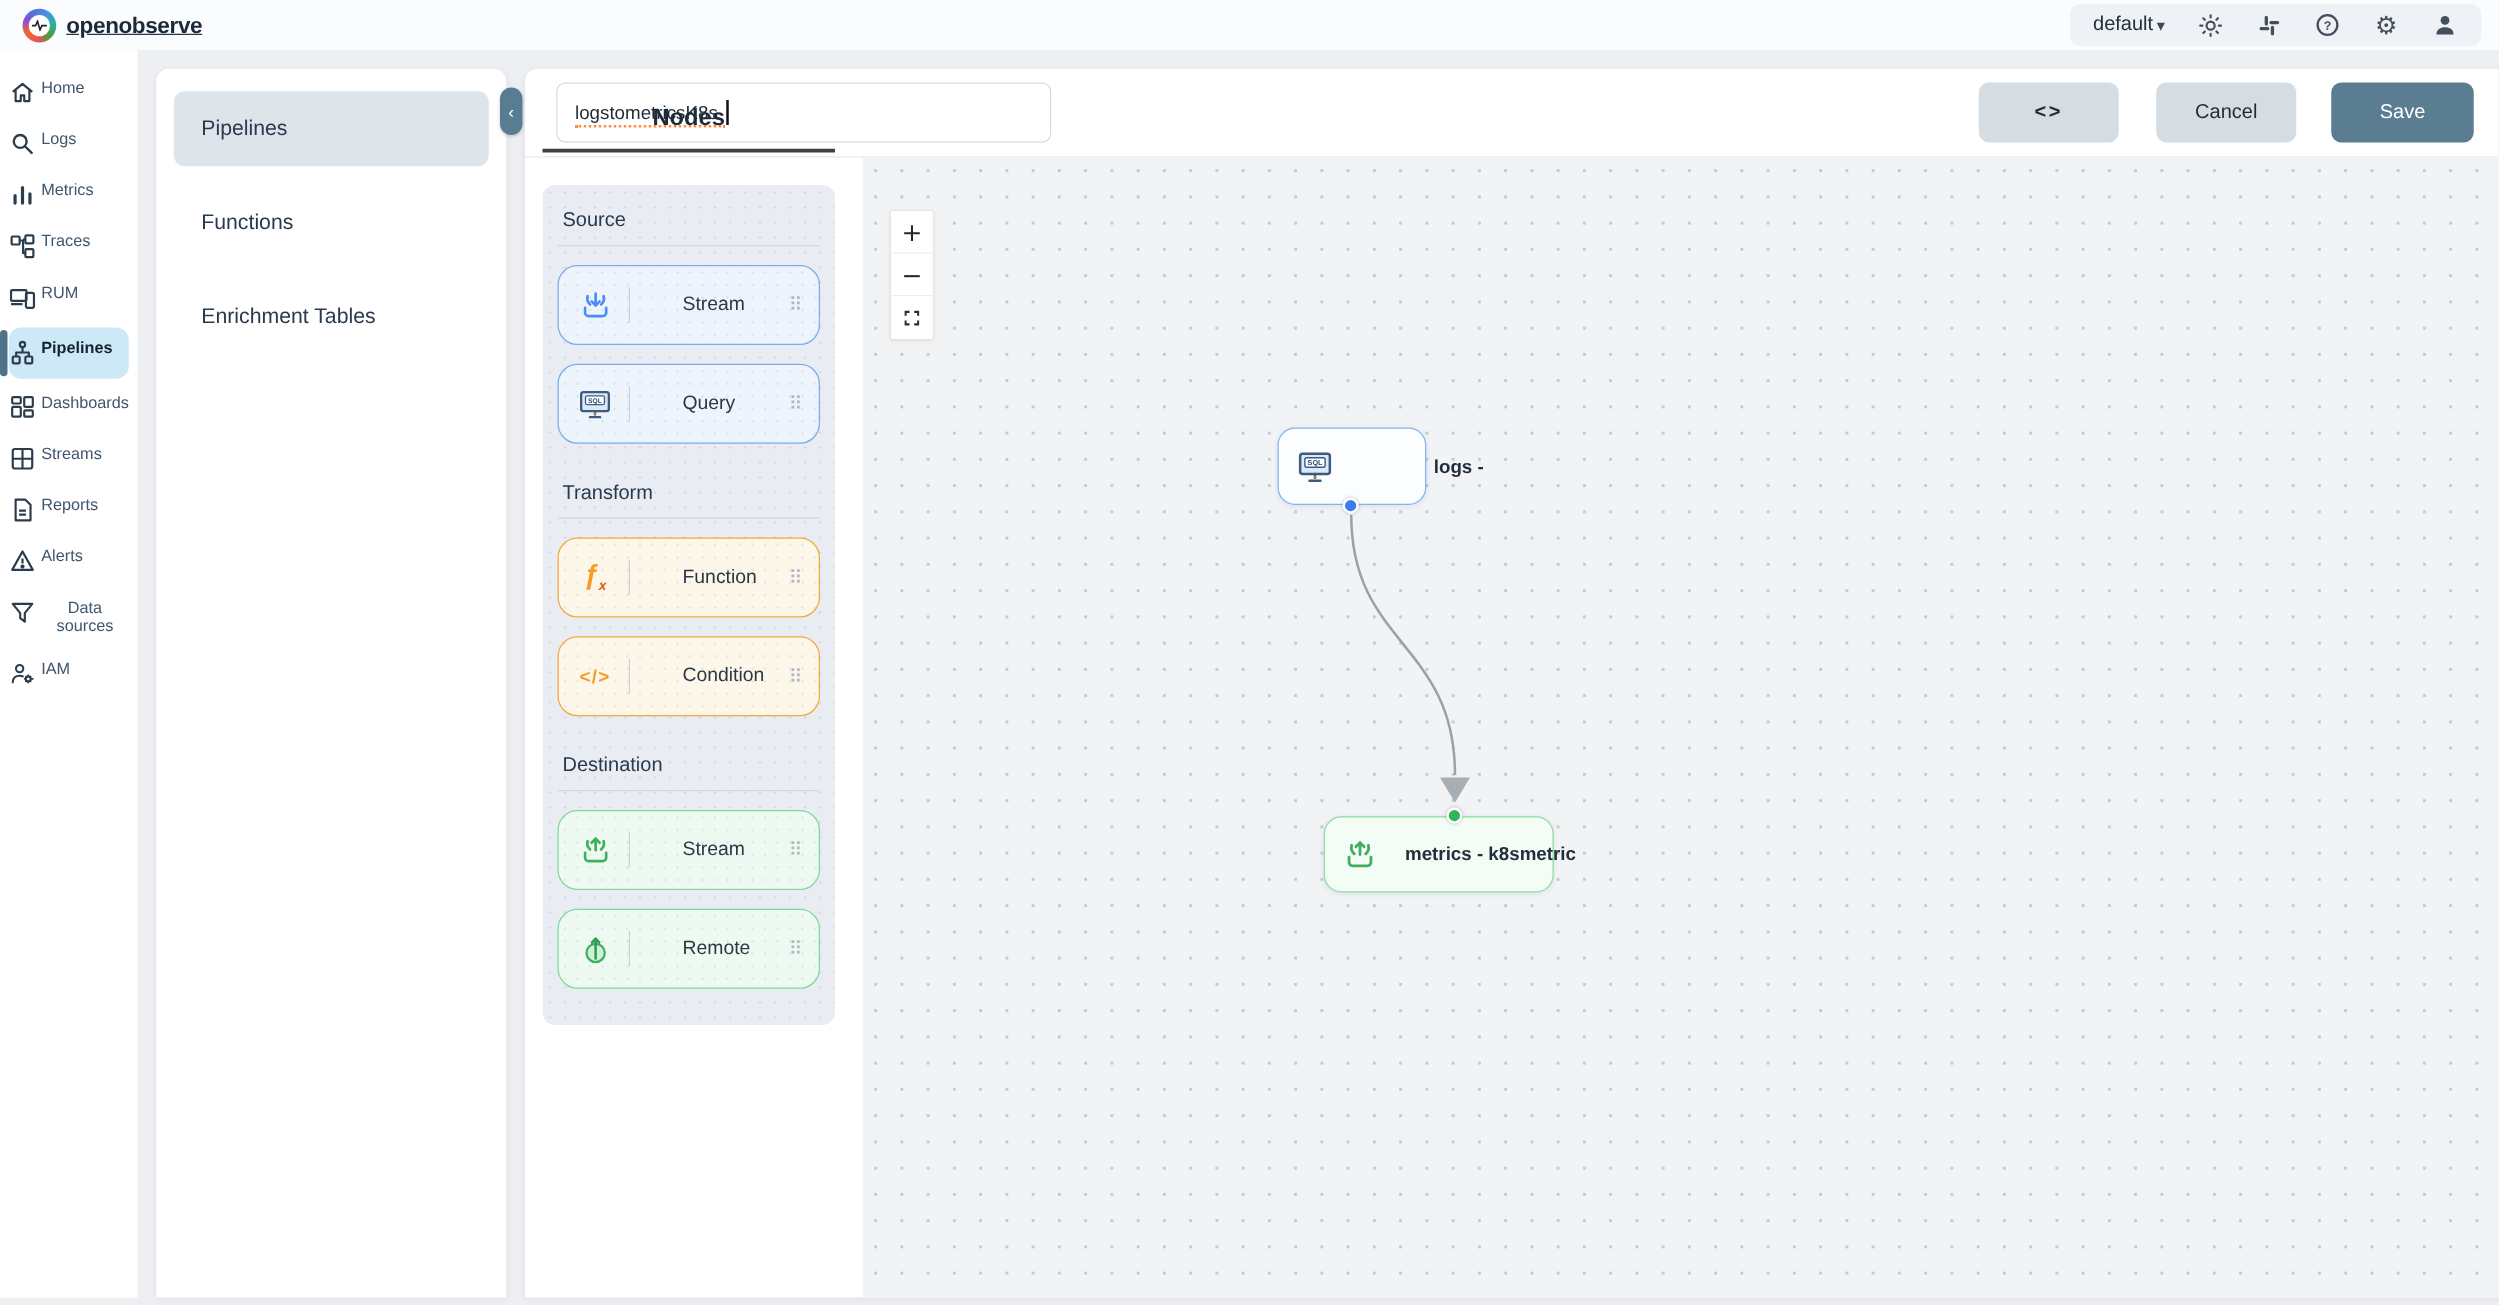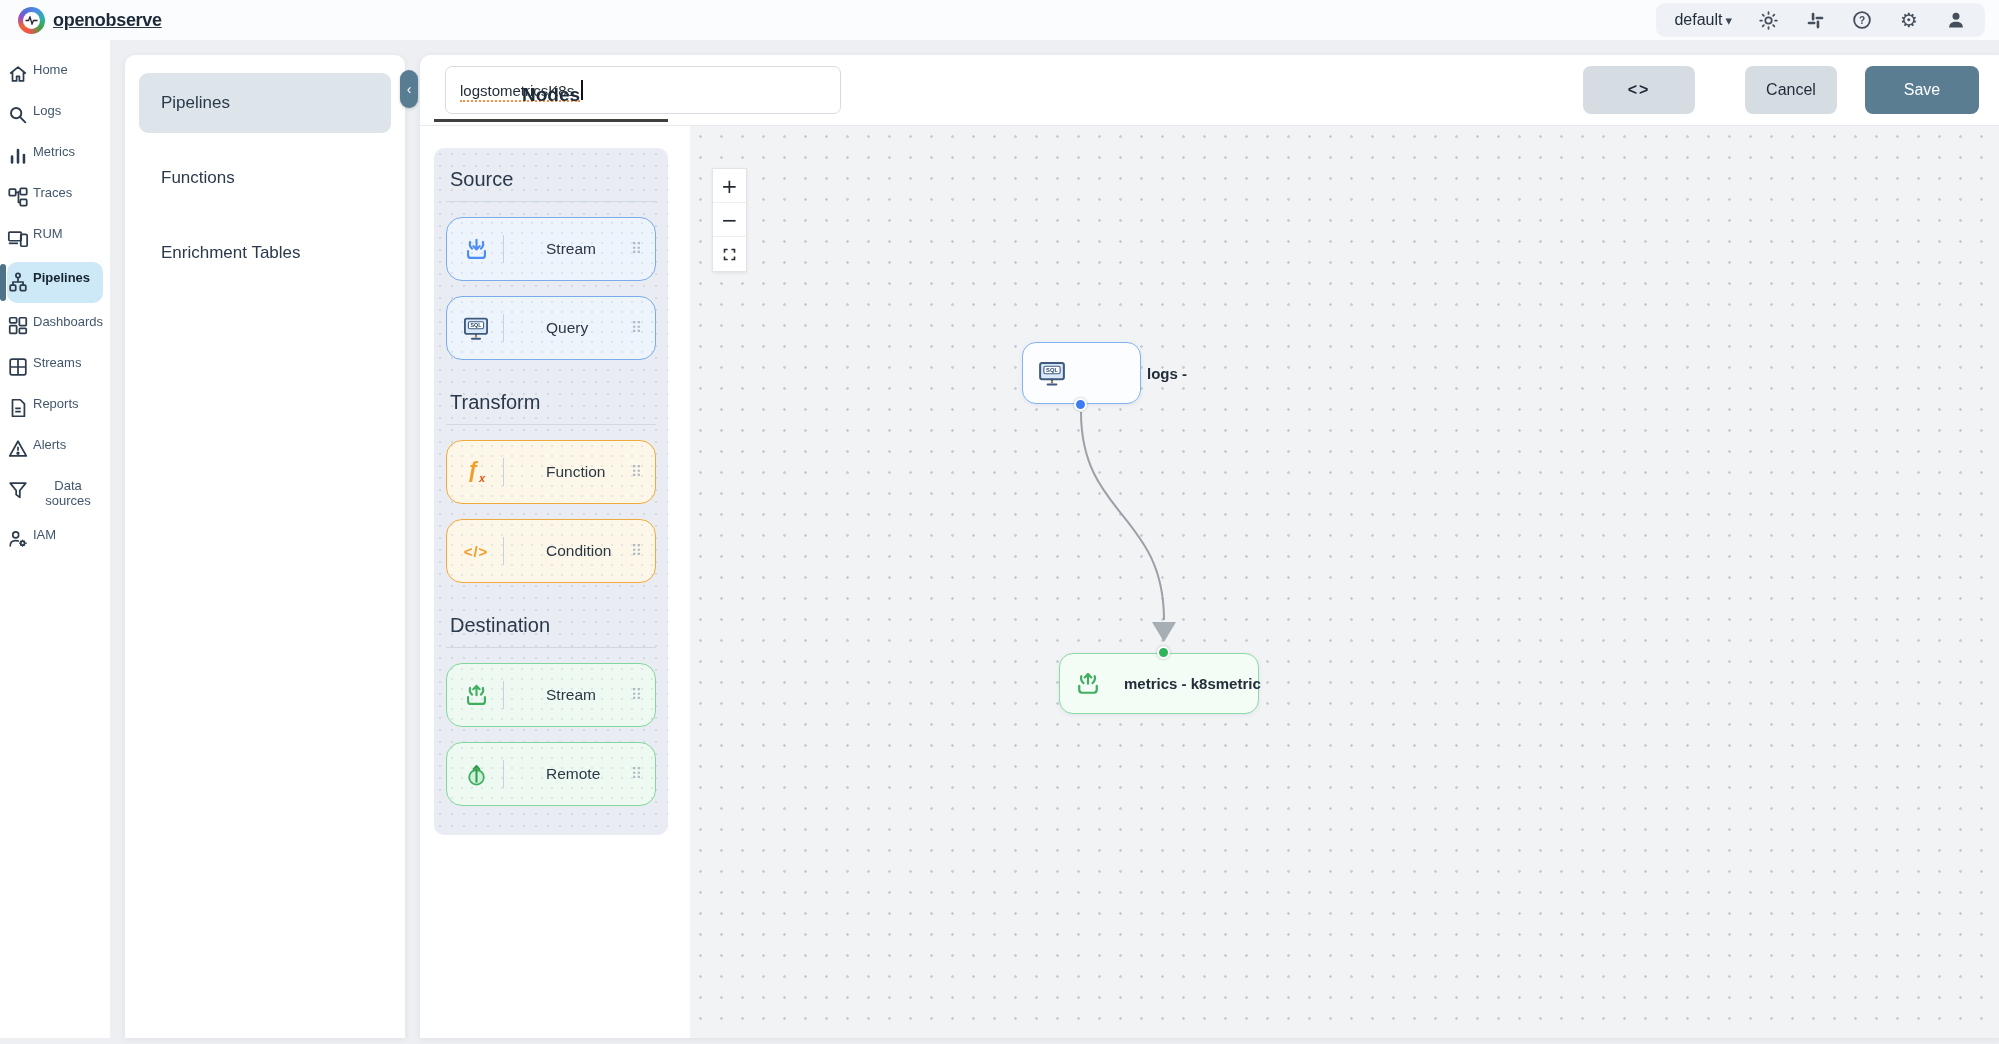--- a/index.html
+++ b/index.html
@@ -48,29 +48,29 @@
   
   .main { position:absolute; left:420px; top:55px; right:0; bottom:6px; background:#fff; border-radius:10px 0 0 0; box-shadow:0 1px 6px rgba(30,50,70,.07); overflow:hidden; }
   .toolbar { position:absolute; top:0; left:0; right:0; height:70px; }
   .name-wrap { position:absolute; left:25px; top:11px; width:396px; height:48px; }
   .name-input { width:100%; height:100%; border:1px solid #d7dce2; border-radius:7px; font-size:15px; color:#1f2a36; padding:0 14px; font-family:"Liberation Sans",sans-serif; background:#fff; outline:none; }
   .spell-underline { position:absolute; left:15px; bottom:12px; width:120px; border-bottom:2px dotted #ff8c42; pointer-events:none; }
   .text-caret { position:absolute; left:136px; top:14px; width:1.5px; height:20px; background:#111; pointer-events:none; }
   .tb-btn { position:absolute; top:11px; height:48px; border:none; border-radius:8px; font-size:16px; font-family:"Liberation Sans",sans-serif; cursor:pointer; }
   .tb-light { background:#d5dde3; color:#1f2a36; }
   .btn-code { right:304px; width:112px; font-weight:700; letter-spacing:2px; }
-  .btn-cancel { right:162px; width:92px; }
+  .btn-cancel { right:162px; width:112px; }
   .btn-save { right:20px; width:114px; background:#5a7d92; color:#fff; }
   .toolbar-divider { position:absolute; top:70px; left:0; right:0; height:1px; background:#e7e9ec; }
 
   
   .palette { position:absolute; left:14px; top:15px; width:234px; z-index:3; }
   .palette-tab { height:52px; display:flex; align-items:center; justify-content:center; font-size:19px; font-weight:700; color:#1e2c39; border-bottom:3px solid #404040; cursor:pointer; }
   .palette-body { margin-top:26px; background:#e9edf3; background-image:radial-gradient(circle,#d3d9e2 1px,transparent 1.1px); background-size:12px 12px; border-radius:10px; padding:4px 12px 14px; }
-  .palette-section-title { font-size:20px; color:#29384a; padding:16px 4px 10px; border-bottom:1px solid #d2d8e0; }
+  .palette-section-title { font-size:16px; color:#29384a; padding:16px 4px 10px; border-bottom:1px solid #d2d8e0; }
   .palette-btn { height:64px; border-radius:16px; display:flex; align-items:center; padding:0 13px; margin:15px 0; gap:11px; cursor:grab; background-image:radial-gradient(circle,rgba(160,175,195,.25) 1px,transparent 1.1px); background-size:10px 10px; }
   .palette-btn.blue   { background-color:#edf4fc; border:1px solid #79ace9; }
   .palette-btn.orange { background-color:#fdf7ea; border:1px solid #f2a93b; }
   .palette-btn.green  { background-color:#eefaf1; border:1px solid #82d79c; }
   .palette-ic { width:32px; display:grid; place-items:center; }
   .palette-sep { width:1px; height:28px; background:#c9d2dc; }
   .palette-lbl { font-size:15.5px; color:#2a3845;margin-left:31px; }
   .drag-handle { margin-left:auto; color:#aeb8c4; font-size:15px; font-family:"DejaVu Sans",sans-serif; }
   .fx-glyph { font-style:italic; font-weight:700; color:#f59c27; font-size:22px; line-height:1; }
   .fx-glyph sub { color:#e4590f; font-size:11px; font-weight:700; }
@@ -394,21 +394,21 @@
           <text x="12" y="11.3" font-size="4.6" font-weight="bold" fill="#27486c" text-anchor="middle" font-family="Liberation Sans,sans-serif">SQL</text>
           <path d="M12 17 v2.3 M8.5 21.2 h7" stroke="#3e5b7e" stroke-width="1.6" stroke-linecap="round"></path>
           <path d="M10.6 19.4 l1.4-1.4 1.4 1.4 z" fill="#f08c2e"></path>
         </svg>
       </span>
       <span class="node-sep"></span>
       <span class="node-lbl">logs -</span>
     </div>
     <span class="connector blue" style="left:384px; top:272px;"></span>
 
-    <div class="flow-node green" style="left:369px; top:527px; width:200px; height:61px;">
+    <div class="flow-node green" style="left:369px; top:527px; width:184px; height:61px;">
       <span>
         <svg width="28" height="28" viewBox="0 0 24 24" fill="none" stroke="#3fae5e" stroke-width="1.9" stroke-linecap="round" stroke-linejoin="round">
           <path d="M4.5 13.5 v3.5 c0 1.4 1.1 2.5 2.5 2.5 h10 c1.4 0 2.5-1.1 2.5-2.5 v-3.5"></path>
           <path d="M12 11.7 V3.5 M9.2 6.4 L12 3.5 l2.8 2.9"></path>
           <path d="M8.1 11.2 C6.6 9.9 5.6 7.5 6.3 5.3 M15.9 11.2 c1.5-1.3 2.5-3.7 1.8-5.9"></path>
         </svg>
       </span>
       <span class="node-sep"></span>
       <span class="node-lbl">metrics - k8smetric</span>
     </div>

